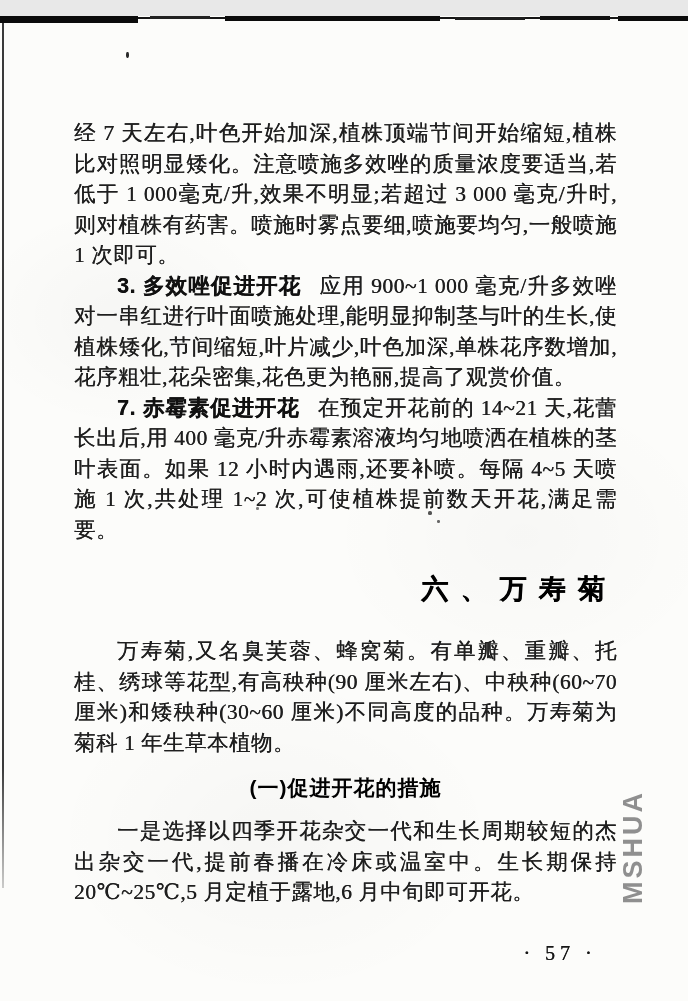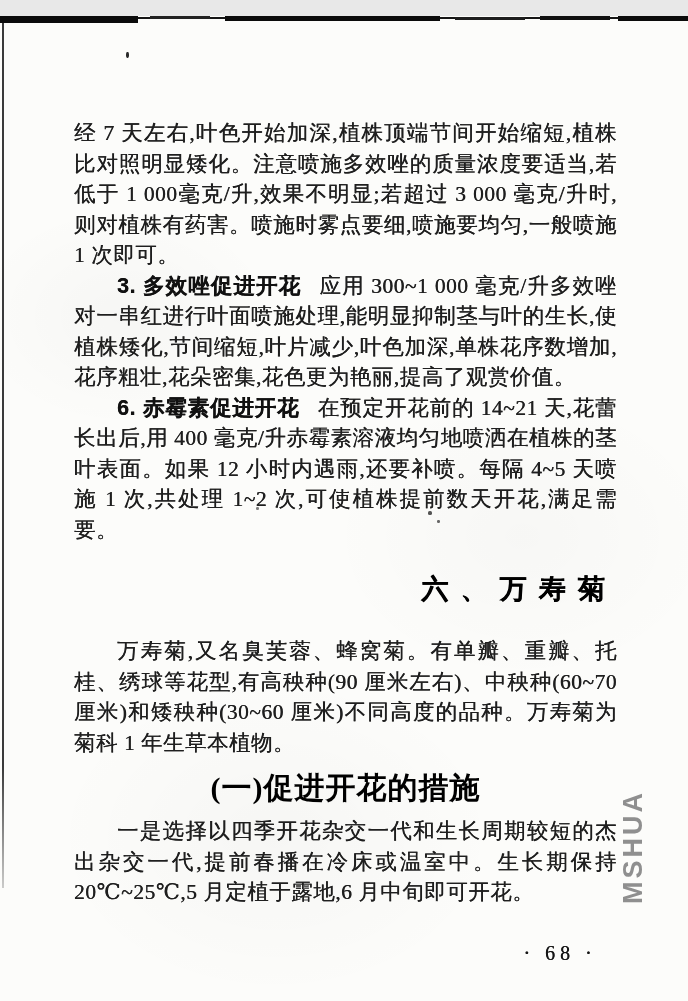--- a/index.html
+++ b/index.html
@@ -52,22 +52,22 @@
     margin-right:0.85em;
   }
   h1.chapter{
     margin:27px 0 30px 0;padding:0;
     font-size:27px;line-height:34px;font-weight:bold;color:#000;
     text-align:right;letter-spacing:0.45em;text-indent:0.45em;
     text-shadow:0.4px 0 0 #000;
   }
   h2.section{
     margin:15px 0 13px 0;padding:0;
-    font-family:Liberation Serif, serif;
-    font-size:30px;line-height:30px;font-weight:bold;color:#000;
+    font-family:Liberation Sans, sans-serif;
+    font-size:21px;line-height:30px;font-weight:bold;color:#000;
     text-align:center;letter-spacing:1px;
   }
   .page-number{
     position:absolute;left:505px;top:926px;width:110px;
     text-align:center;font-size:20px;letter-spacing:5px;
     color:#161616;text-shadow:0.3px 0 0 currentColor;
   }
   .watermark{
     position:absolute;left:648px;top:858px;width:130px;height:30px;
     transform:rotate(-90deg);transform-origin:left bottom;
@@ -96,32 +96,32 @@
   <i class="speck sp1"></i>
   <i class="speck sp2"></i>
   <i class="speck sp3"></i>
   <i class="speck sp4"></i>
   <i class="speck sp5"></i>
 
   <div class="text-block">
 
     <p class="body">经 7 天左右,叶色开始加深,植株顶端节间开始缩短,植株比对照明显矮化。注意喷施多效唑的质量浓度要适当,若低于 1 000毫克/升,效果不明显;若超过 3 000 毫克/升时,则对植株有药害。喷施时雾点要细,喷施要均匀,一般喷施 1 次即可。</p>
 
-    <p class="body indent"><span class="num-label">3. 多效唑促进开花</span><span>应用 300~1 000 毫克/升多效唑对一串红进行叶面喷施处理,能明显抑制茎与叶的生长,使植株矮化,节间缩短,叶片减少,叶色加深,单株花序数增加,花序粗壮,花朵密集,花色更为艳丽,提高了观赏价值。</span></p>
+    <p class="body indent"><span class="num-label">3. 多效唑促进开花</span><span>应用 900~1 000 毫克/升多效唑对一串红进行叶面喷施处理,能明显抑制茎与叶的生长,使植株矮化,节间缩短,叶片减少,叶色加深,单株花序数增加,花序粗壮,花朵密集,花色更为艳丽,提高了观赏价值。</span></p>
 
-    <p class="body indent"><span class="num-label">6. 赤霉素促进开花</span><span>在预定开花前的 14~21 天,花蕾长出后,用 400 毫克/升赤霉素溶液均匀地喷洒在植株的茎叶表面。如果 12 小时内遇雨,还要补喷。每隔 4~5 天喷施 1 次,共处理 1~2 次,可使植株提前数天开花,满足需要。</span></p>
+    <p class="body indent"><span class="num-label">7. 赤霉素促进开花</span><span>在预定开花前的 14~21 天,花蕾长出后,用 400 毫克/升赤霉素溶液均匀地喷洒在植株的茎叶表面。如果 12 小时内遇雨,还要补喷。每隔 4~5 天喷施 1 次,共处理 1~2 次,可使植株提前数天开花,满足需要。</span></p>
 
     <h1 class="chapter">六、万寿菊</h1>
 
     <p class="body indent">万寿菊,又名臭芙蓉、蜂窝菊。有单瓣、重瓣、托桂、绣球等花型,有高秧种(90 厘米左右)、中秧种(60~70 厘米)和矮秧种(30~60 厘米)不同高度的品种。万寿菊为菊科 1 年生草本植物。</p>
 
     <h2 class="section">(一)促进开花的措施</h2>
 
     <p class="body indent">一是选择以四季开花杂交一代和生长周期较短的杰出杂交一代,提前春播在冷床或温室中。生长期保持 20℃~25℃,5 月定植于露地,6 月中旬即可开花。</p>
 
 
   </div>
 
-  <div class="page-number">· 68 ·</div>
+  <div class="page-number">· 57 ·</div>
 
   <div class="watermark">MSHUA</div>
 
 </div>
 
 </body></html>

